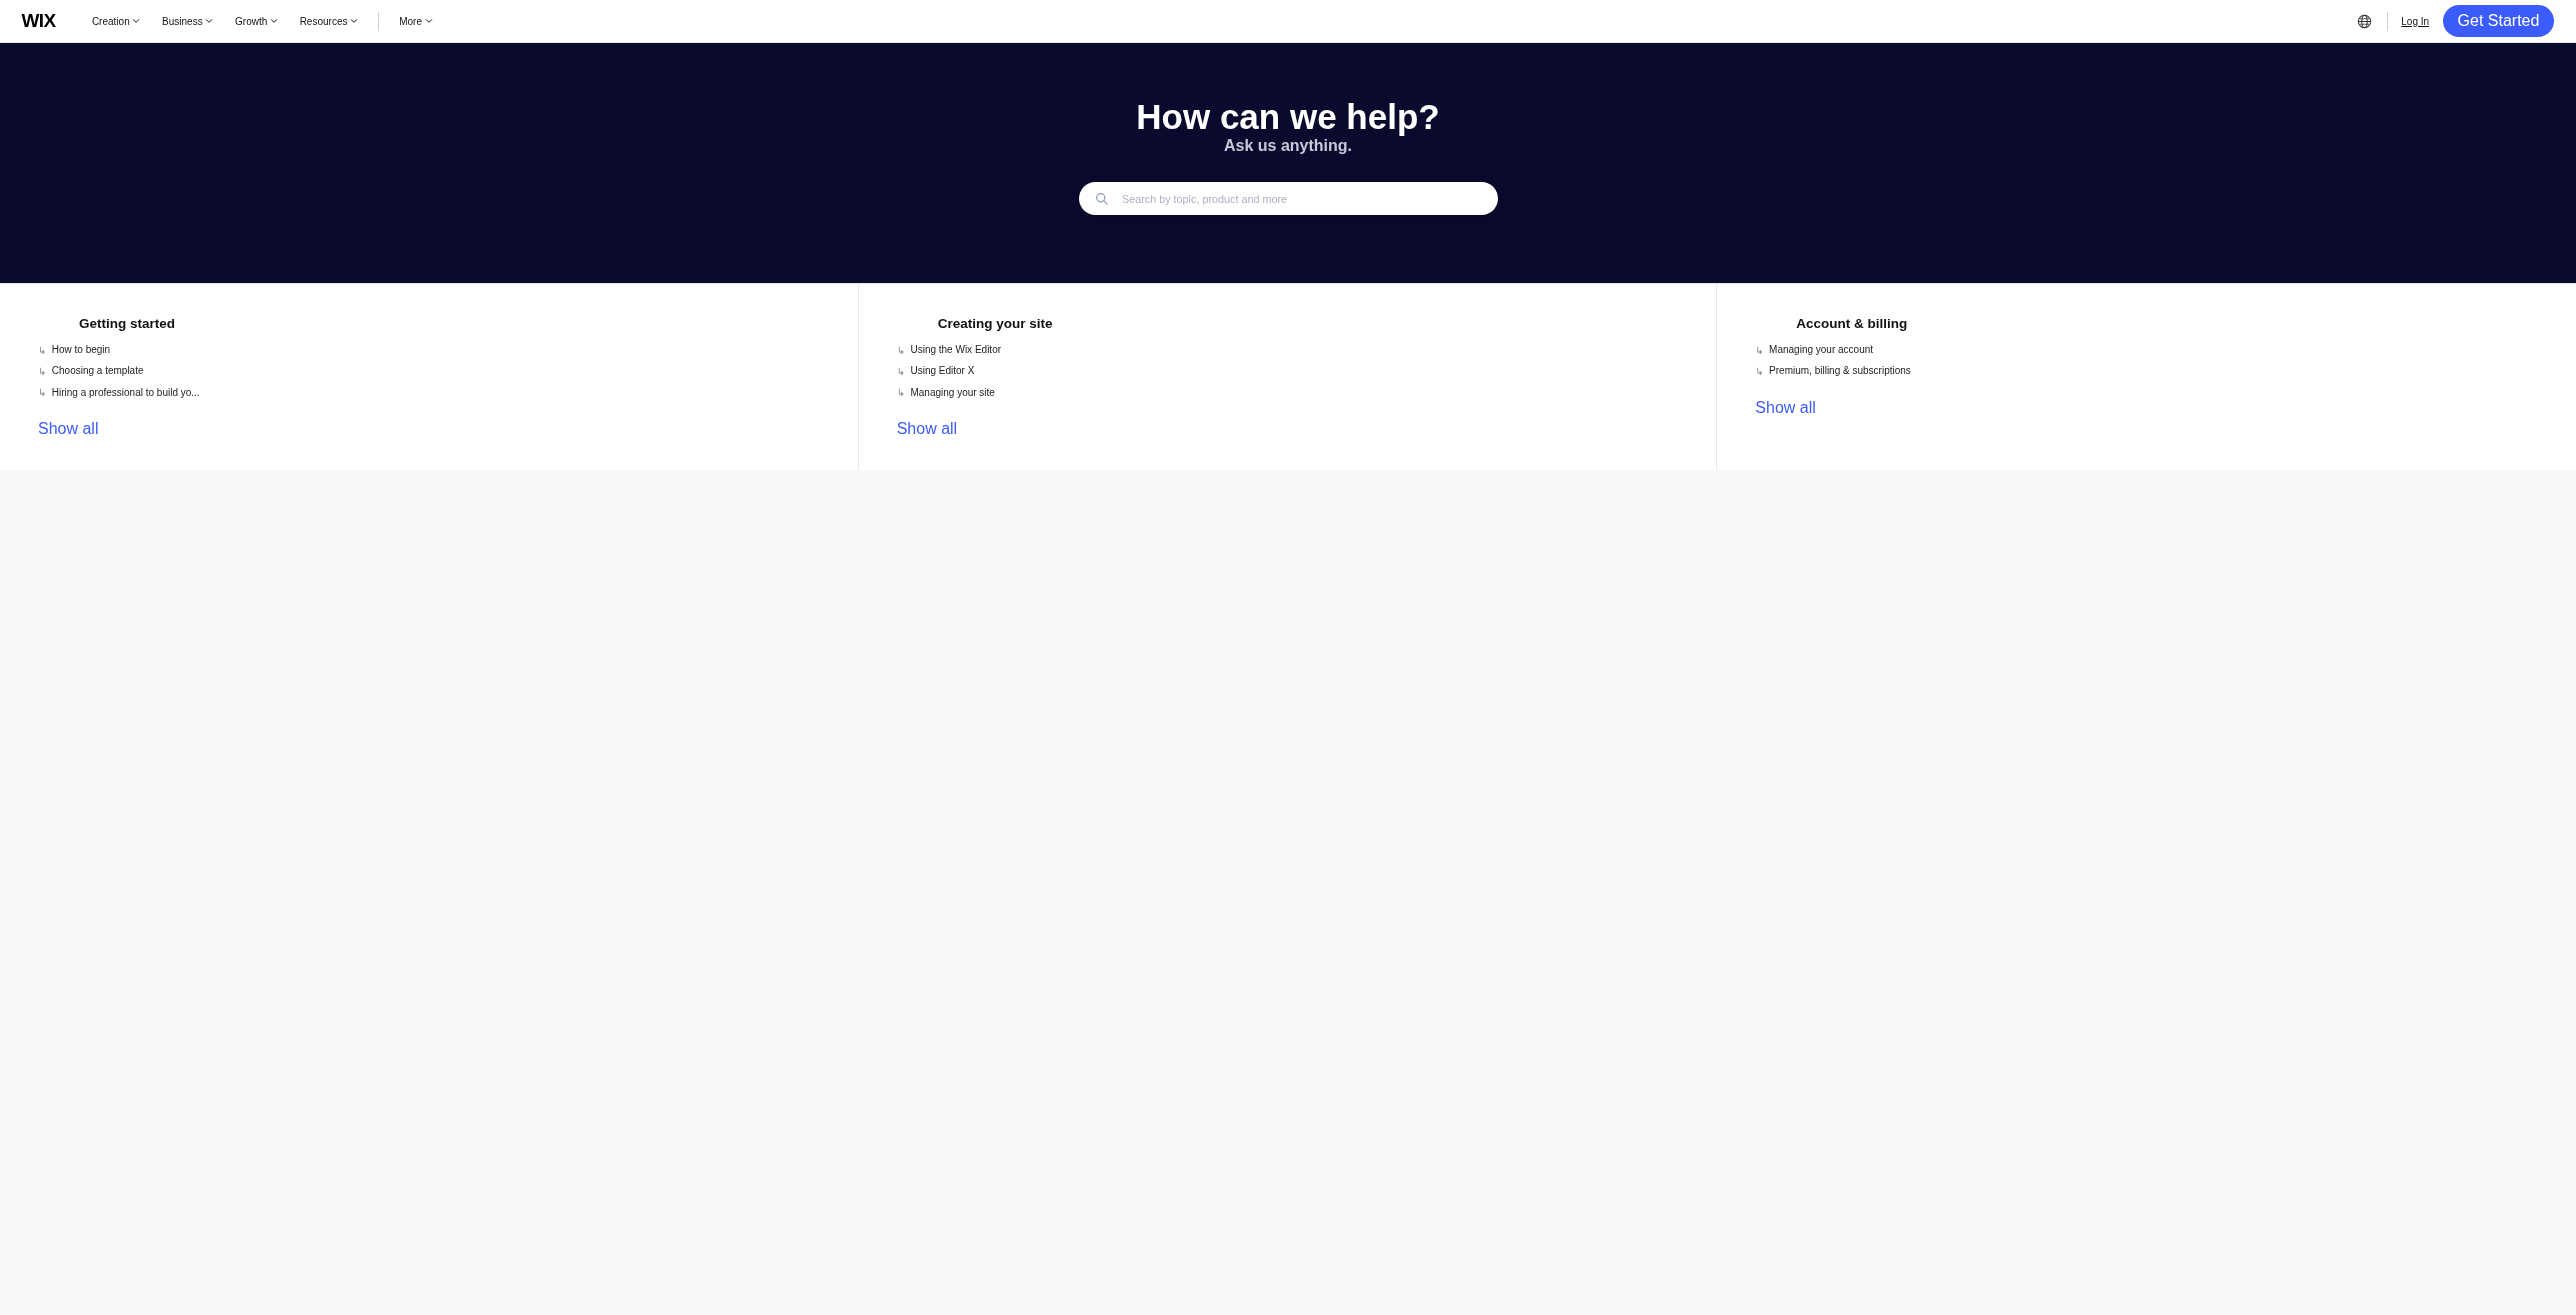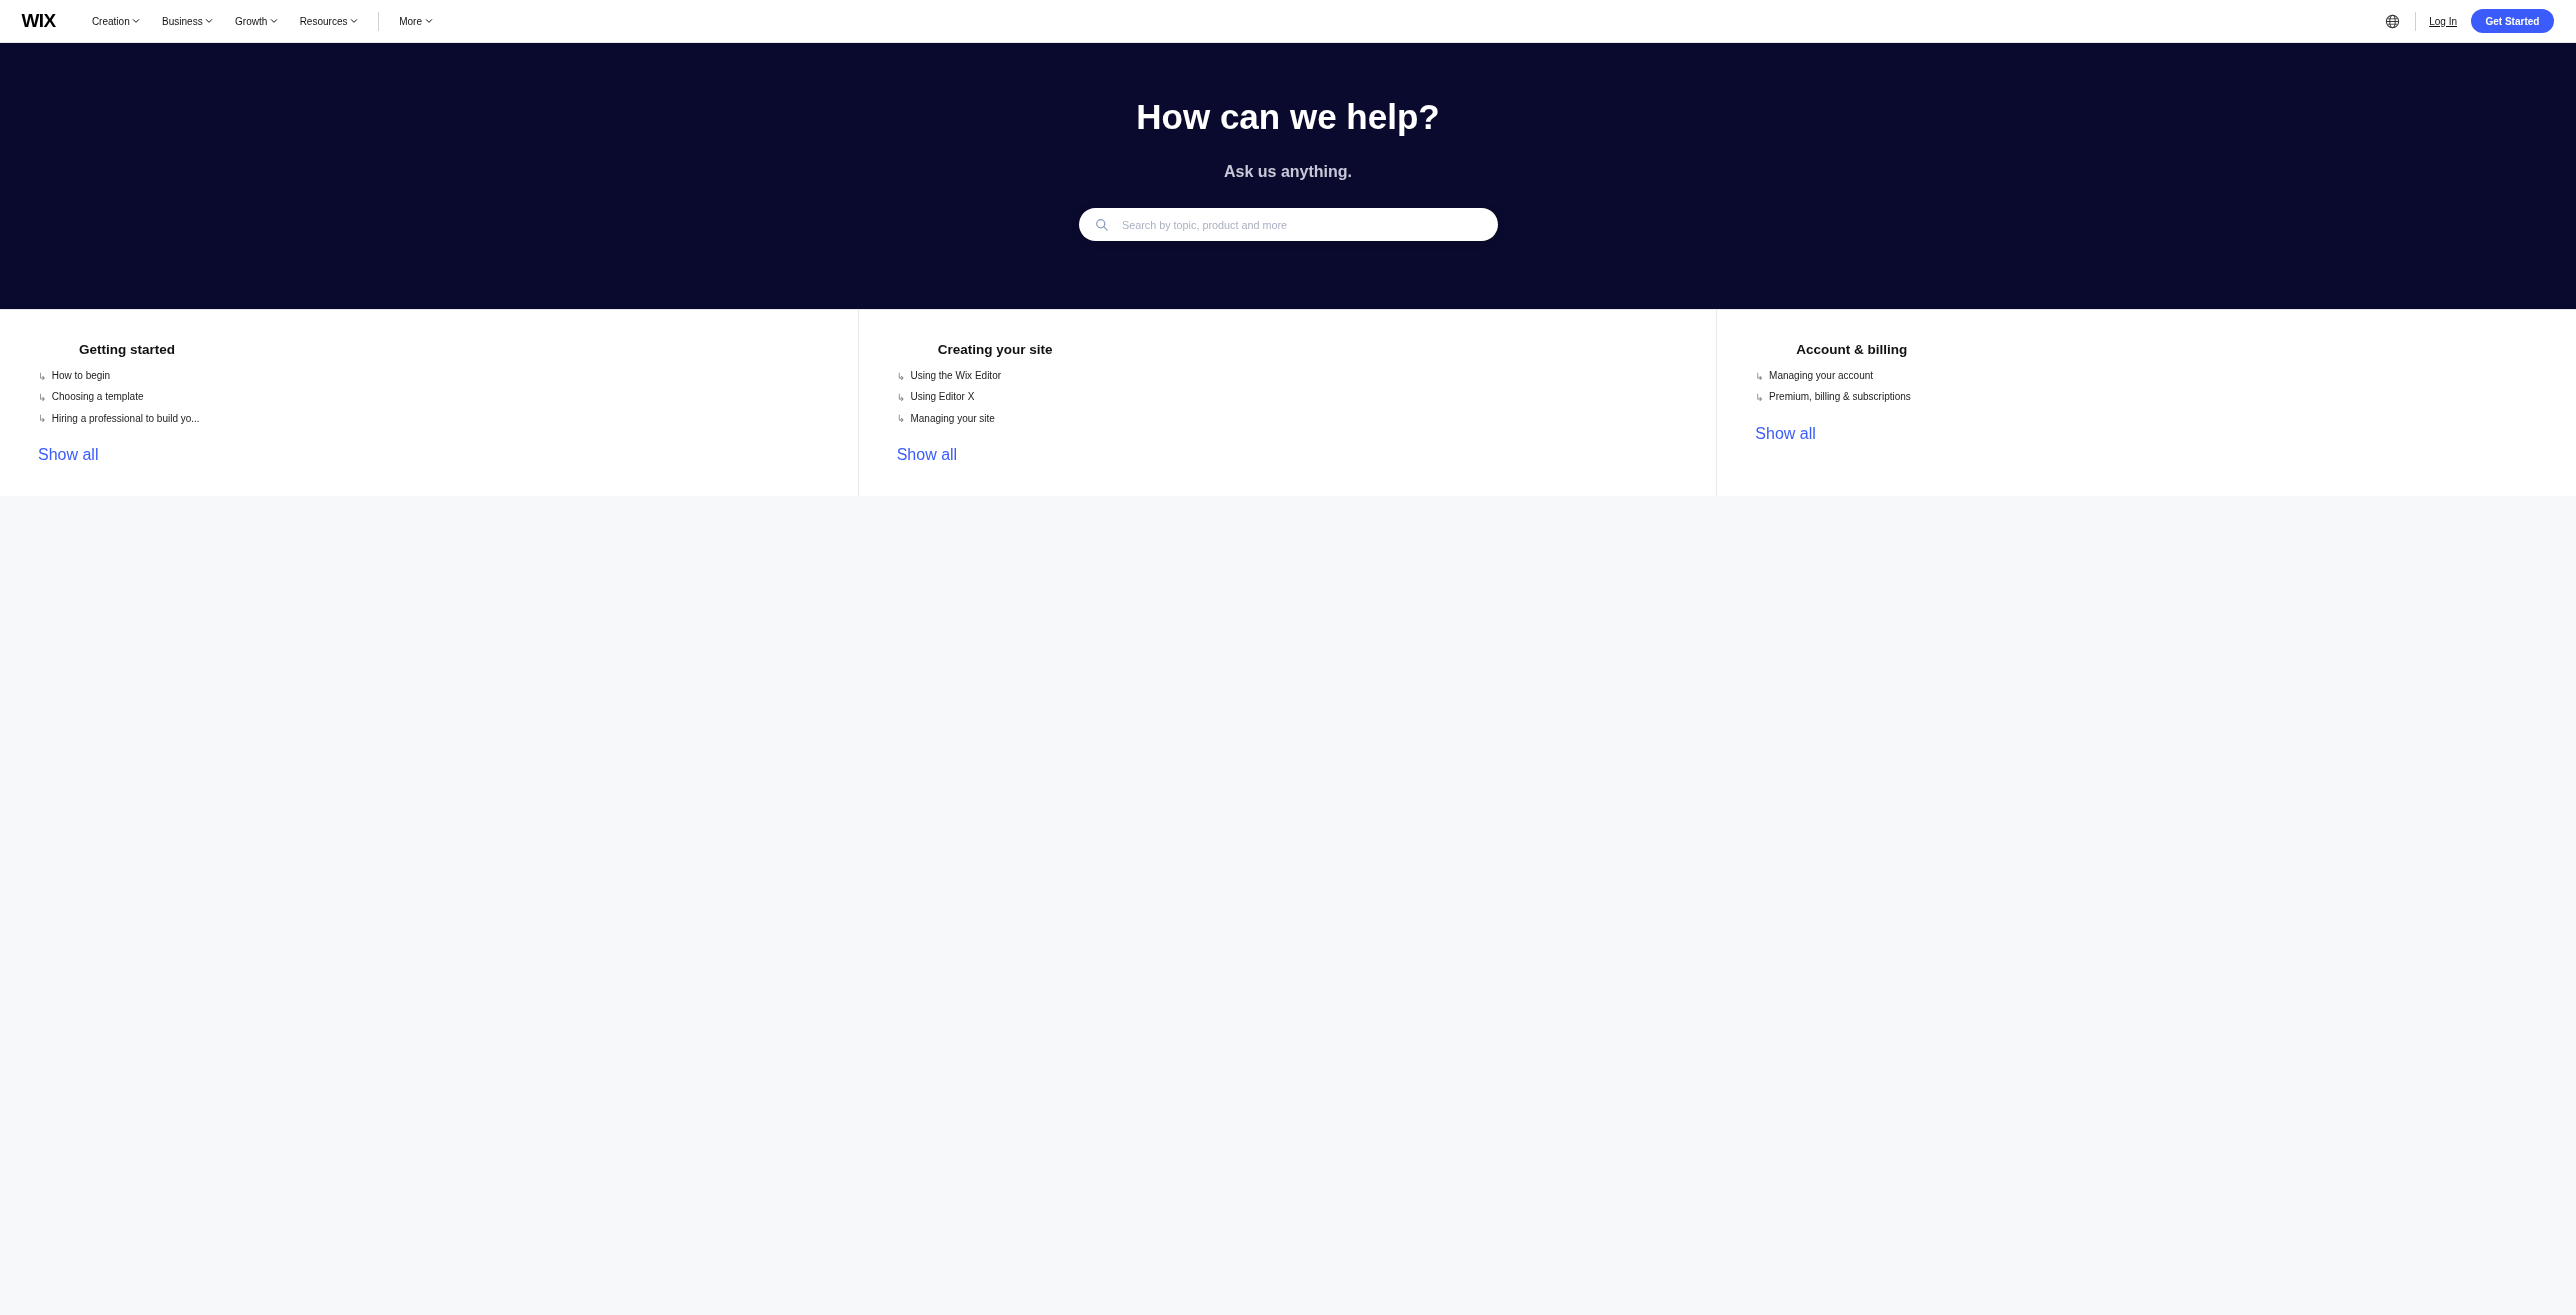--- a/index.html
+++ b/index.html
@@ -99,42 +99,42 @@
       background: none;
       border: none;
     }
 
     .get-started-btn {
       background: #3b5bfa;
       color: #fff;
       border: none;
       border-radius: 20px;
       padding: 6.8px 15px;
-      font-size: 10px;
-      font-weight: 700;
+      font-size: 16px;
+      font-weight: 400;
       cursor: pointer;
       white-space: nowrap;
       transition: background 0.15s;
     }
 
     
     .hero {
       background: #0a0a2e;
       padding: 54px 21.6px 68px;
       display: flex;
       flex-direction: column;
       align-items: center;
       text-align: center;
     }
 
     .hero-title {
       font-size: 35px;
       font-weight: 800;
       color: #ffffff;
-      margin-bottom: 26px;
+      margin-bottom: 0;
       line-height: 1.15;
     }
 
     .hero-subtitle {
       font-size: 16px;
       color: #c8c8d8;
       margin-bottom: 27px;
       font-weight: 700;
     }
 

